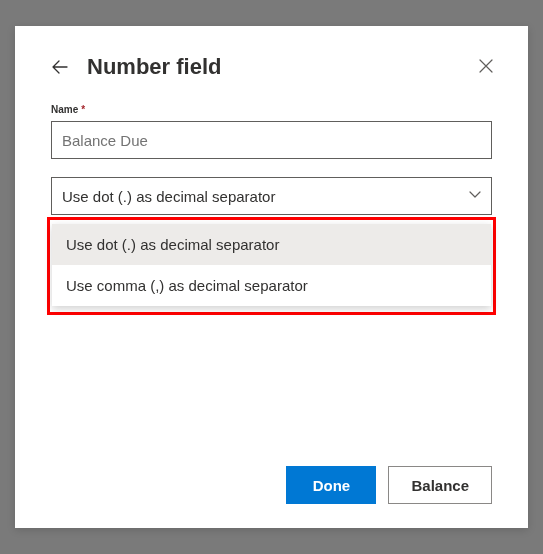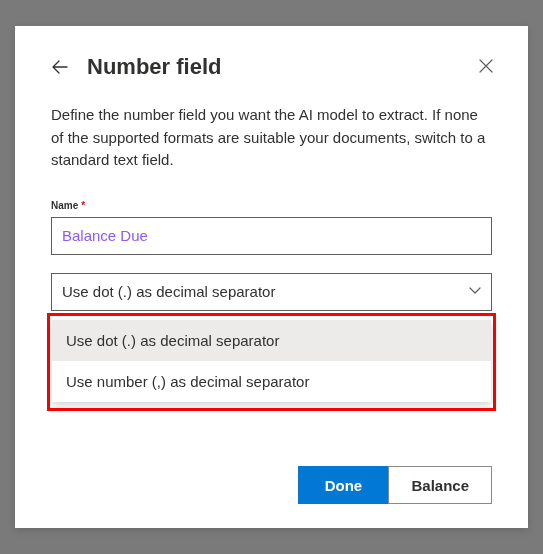--- a/index.html
+++ b/index.html
@@ -72,21 +72,21 @@
       color: #a4262c;
       margin-left: 3px;
     }
     .text-input {
       width: 100%;
       padding: 8px 10px;
       font-size: 15px;
       font-family: inherit;
       border: 1px solid #605e5c;
       background: #ffffff;
-      color: #8b5cf6;
+      color: #737373;
       height: 38px;
     }
     .select-wrapper {
       position: relative;
     }
     .select-display {
       width: 100%;
       padding: 8px 30px 8px 10px;
       font-size: 15px;
       border: 1px solid #605e5c;
@@ -124,21 +124,21 @@
       background: #ffffff;
     }
     .dropdown-option.selected {
       background: #edebe9;
     }
     .footer {
       position: absolute;
       bottom: 24px;
       right: 36px;
       display: flex;
-      gap: 0;
+      gap: 12px;
     }
     .btn {
       padding: 8px 22px;
       font-size: 15px;
       font-family: inherit;
       font-weight: 600;
       border: 1px solid #8a8886;
       background: #ffffff;
       color: #323130;
       cursor: pointer;
@@ -164,21 +164,20 @@
     </button>
     <h1 class="title">Number field</h1>
   </div>
 
   <button class="close-btn">
     <svg width="16" height="16" viewBox="0 0 16 16">
       <path d="M2 2 L14 14 M14 2 L2 14" stroke="#605e5c" stroke-width="1.2" stroke-linecap="round"></path>
     </svg>
   </button>
 
-  <p class="description">Define the number field you want the AI model to extract. If none of the supported formats are suitable your documents, switch to a standard text field.</p>
 
   <div class="field-group">
     <label class="label">
       <span>Name</span><span class="required">*</span>
     </label>
     <input type="text" class="text-input" value="Balance Due" style="">
   </div>
 
   <div class="field-group">
     <div class="select-wrapper">
@@ -188,21 +187,21 @@
       <span class="chevron">
         <svg width="14" height="14" viewBox="0 0 14 14">
           <path d="M2 5 L7 10 L12 5" stroke="#605e5c" stroke-width="1.2" fill="none" stroke-linecap="round" stroke-linejoin="round"></path>
         </svg>
       </span>
     </div>
 
     <div class="dropdown-container">
       <div class="dropdown-list">
         <div class="dropdown-option selected">Use dot (.) as decimal separator</div>
-        <div class="dropdown-option">Use number (,) as decimal separator</div>
+        <div class="dropdown-option">Use comma (,) as decimal separator</div>
       </div>
     </div>
   </div>
 
   <div class="footer">
     <button class="btn btn-primary">Done</button>
     <button class="btn">Balance</button>
   </div>
 
 </div>

